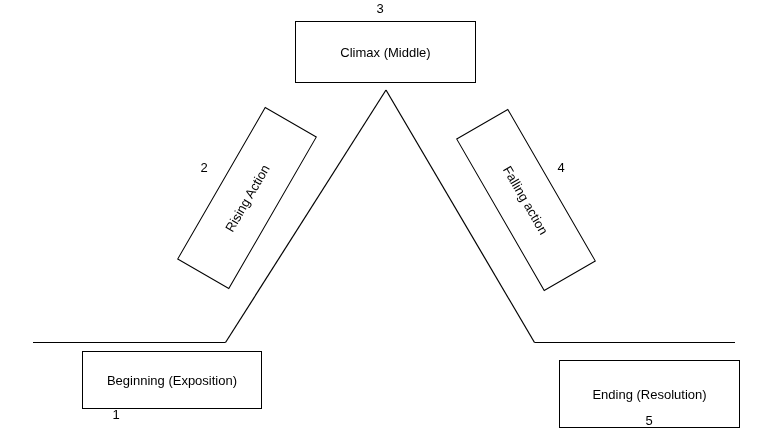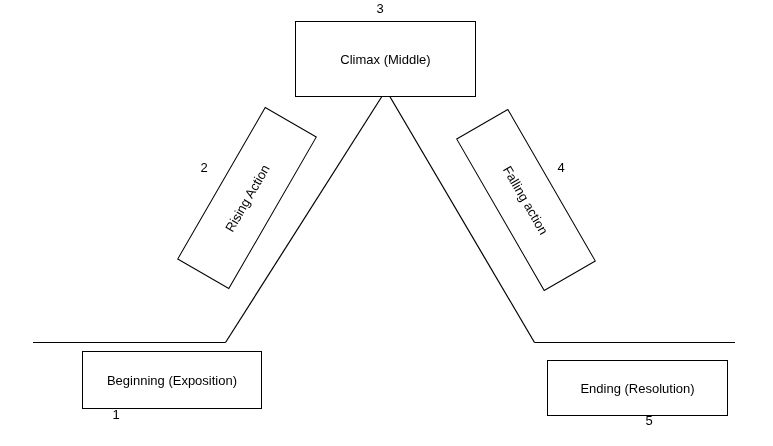--- a/index.html
+++ b/index.html
@@ -25,23 +25,23 @@
     position: absolute;
     box-sizing: border-box;
     border: 1px solid #000000;
     background: #ffffff;
     display: flex;
     align-items: center;
     justify-content: center;
     font-size: 13px;
     white-space: nowrap;
   }
-  .node-climax    { left: 295px; top: 21px;  width: 181px; height: 76px; }
+  .node-climax    { left: 295px; top: 21px;  width: 181px; height: 62px; }
   .node-beginning { left: 36px;  top: 351px; width: 180px; height: 58px; margin-left: 46px; }
-  .node-ending    { left: 547px; top: 360px; width: 181px; height: 56px; }
+  .node-ending    { left: 559px; top: 360px; width: 181px; height: 68px; }
   .node-rising    { left: 159px; top: 168px; width: 176px; height: 60px;
                     transform: rotate(-60deg); transform-origin: 50% 50%; }
   .node-falling   { left: 438px; top: 170px; width: 176px; height: 60px;
                     transform: rotate(60deg); transform-origin: 50% 50%; }
   .num {
     position: absolute;
     font-size: 13px;
     transform: translateX(-50%);
     white-space: nowrap;
   }

